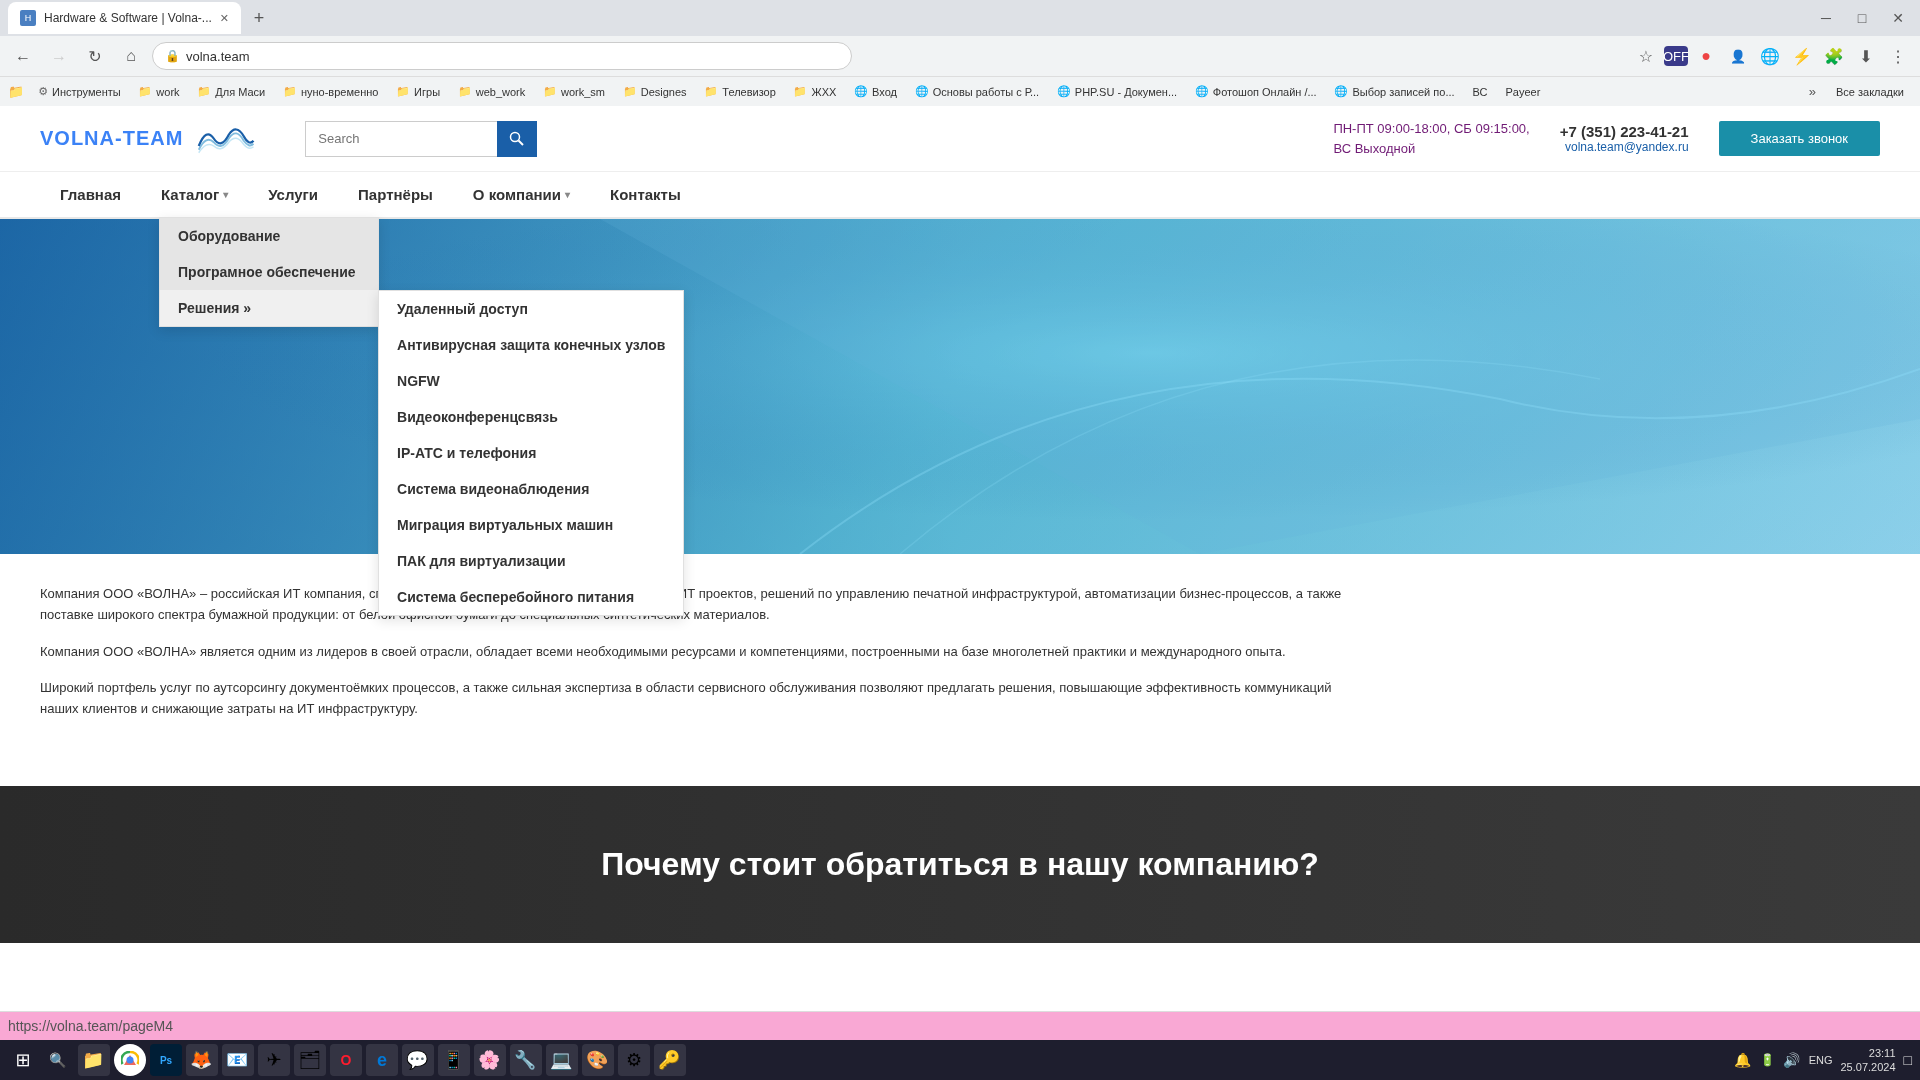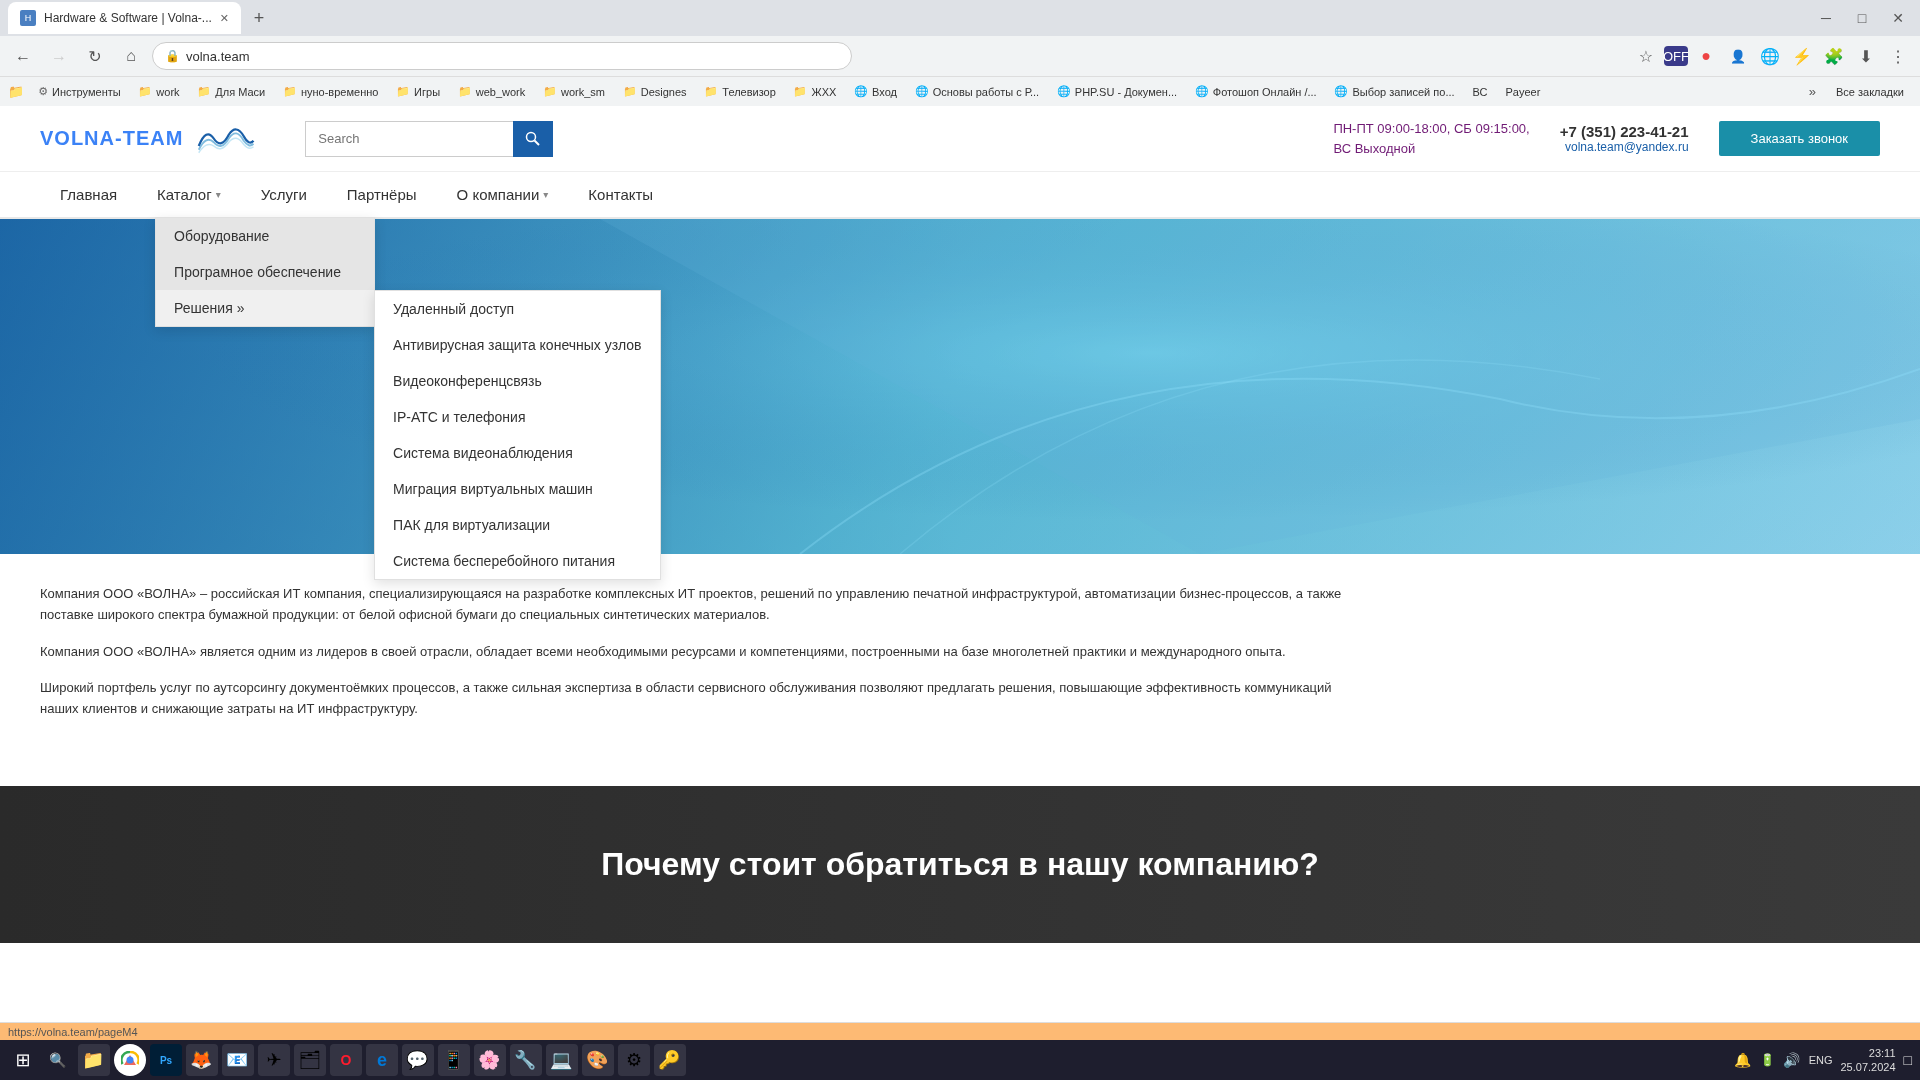--- a/index.html
+++ b/index.html
@@ -174,21 +174,21 @@
       display: flex;
       align-items: center;
       margin-left: 20px;
     }
     .search-input {
       height: 36px;
       border: 1px solid #ccc;
       border-right: none;
       padding: 0 12px;
       font-size: 13px;
-      width: 208px;
+      width: 192px;
       outline: none;
     }
     .search-btn {
       height: 36px;
       width: 40px;
       background: #1a5fa8;
       border: none;
       color: #fff;
       cursor: pointer;
       display: flex; align-items: center; justify-content: center;
@@ -229,20 +229,21 @@
       padding: 0 40px;
       position: relative;
     }
     .nav-list {
       display: flex;
       list-style: none;
       gap: 0;
     }
     .nav-item {
       position: relative;
+      font-weight: bold;
     }
     .nav-link {
       display: flex;
       align-items: center;
       padding: 14px 20px;
       font-size: 15px;
       color: #333;
       cursor: pointer;
       gap: 4px;
       text-decoration: none;
@@ -368,26 +369,26 @@
       font-size: 11px;
       line-height: 1.3;
     }
 
     
     .status-bar {
       position: fixed;
       bottom: 40px;
       left: 0;
       right: 0;
-      height: 18px;
-      background: #fdba74;
+      height: 29px;
+      background: #f9a8d4;
       display: flex;
       align-items: center;
       padding: 0 8px;
-      font-size: 11px;
+      font-size: 14px;
       color: #555;
       z-index: 998;
       border-top: 1px solid #ddd;
     }
 
     
     .page-content {
       background: #fff;
     }
   </style>
@@ -565,20 +566,23 @@
           </div>
           <div class="dropdown-item active" style="position:relative;">
             <span>Решения »</span>
 
             <div class="sub-dropdown">
               <div class="dropdown-item">
                 <span>Удаленный доступ</span>
               </div>
               <div class="dropdown-item">
                 <span>Антивирусная защита конечных узлов</span>
+              </div>
+              <div class="dropdown-item">
+                <span>NGFW</span>
               </div>
               <div class="dropdown-item">
                 <span>Видеоконференцсвязь</span>
               </div>
               <div class="dropdown-item">
                 <span>IP-АТС и телефония</span>
               </div>
               <div class="dropdown-item">
                 <span>Система видеонаблюдения</span>
               </div>

